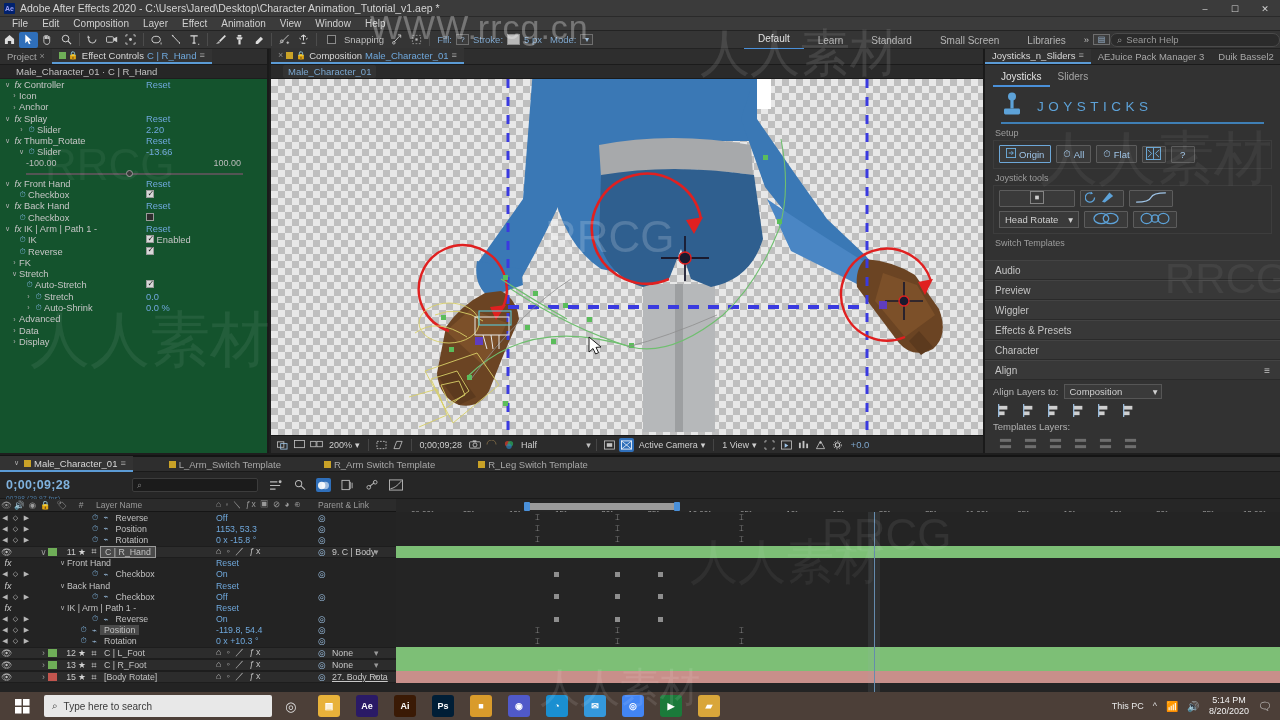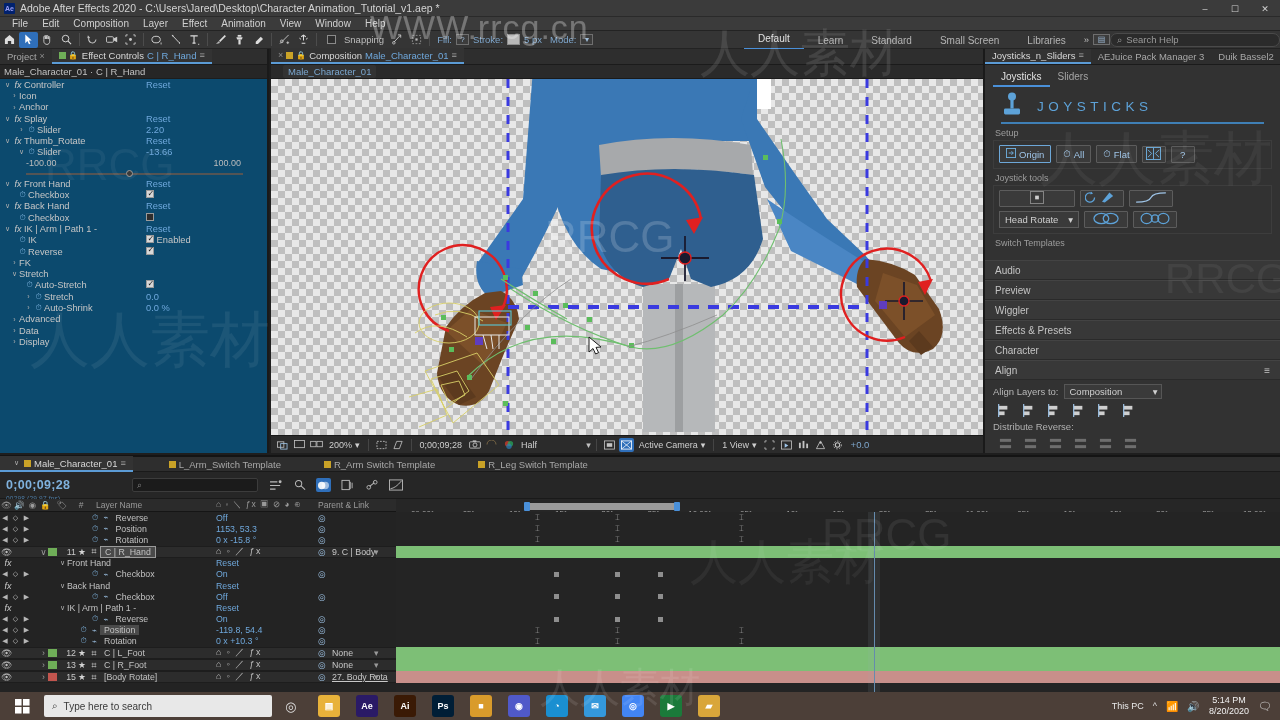--- a/index.html
+++ b/index.html
@@ -74,24 +74,24 @@
   }
   .ptab.sel { background: #333; color: #d8d8d8; border-bottom: 2px solid #5b9bd5; }
   .ptab .sq { width: 7px; height: 7px; background: #6fae58; flex:none; }
   .ptab .sq.y { background: #c9a227; }
   .ptab .x { color: #8b8b8b; font-size: 9px; }
   .ptab .burger { color: #a0a0a0; font-size: 9px; }
 
   
   .left-panel {
     position: absolute; left: 0; top: 49px; width: 269px; height: 404px;
-    background: #0c4a6e; border-right: 2px solid #1a1a1a; overflow: hidden;
+    background: #14532d; border-right: 2px solid #1a1a1a; overflow: hidden;
   }
   .ec-header {
-    height: 14px; line-height: 14px; padding-left: 4px; font-size: 9.5px;
+    height: 14px; line-height: 14px; padding-left: 16px; font-size: 9.5px;
     color: #c2c2c2; background: #262626; border-bottom: 1px solid #1d1d1d;
   }
   .ec-row {
     height: 11.3px; display: flex; align-items: center; font-size: 9.3px;
     color: #c6c6c6; position: relative;
   }
   .ec-row .nm { white-space: nowrap; }
   .ec-row .val { position: absolute; left: 146px; white-space: nowrap; }
   .ec-row .val.blue { color: #6fa8dc; }
   .arw { color: #b0b0b0; font-size: 7px; width: 9px; text-align: center; flex:none; display:inline-block;}
@@ -1033,21 +1033,21 @@
               </svg>
             </div>
             <div class="ai">
               <svg width="15" height="13" viewBox="0 0 16 14">
                 <rect x="1" y="2" width="9" height="4" fill="#cfcfcf"></rect>
                 <rect x="1" y="8" width="6" height="4" fill="#cfcfcf"></rect>
                 <rect x="0" y="0" width="1.3" height="14" fill="#9fc5e8"></rect>
               </svg>
             </div>
           </div>
-          <div style="font-size:9.5px;color:#b0b0b0;padding-top:2px;">Distribute Reverse:</div>
+          <div style="font-size:9.5px;color:#b0b0b0;padding-top:2px;">Templates Layers:</div>
           <div class="icon-row dim">
             <div class="ai">
               <svg width="15" height="13" viewBox="0 0 16 14">
                 <rect x="2" y="2" width="12" height="3.2" fill="#cfcfcf"></rect>
                 <rect x="2" y="8.8" width="12" height="3.2" fill="#cfcfcf"></rect>
               </svg>
             </div>
             <div class="ai">
               <svg width="15" height="13" viewBox="0 0 16 14">
                 <rect x="2" y="2" width="12" height="3.2" fill="#cfcfcf"></rect>

